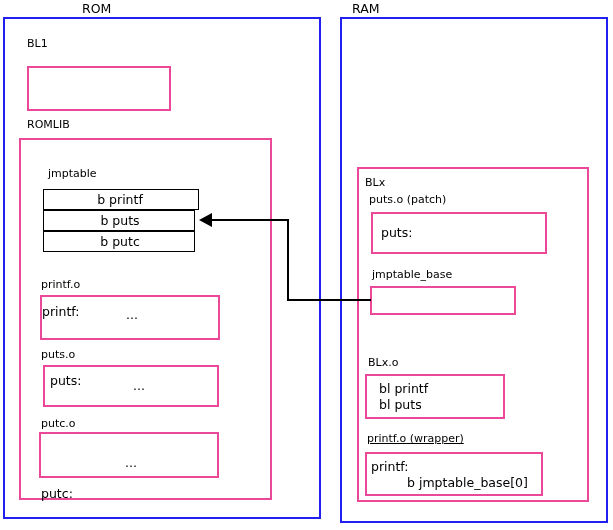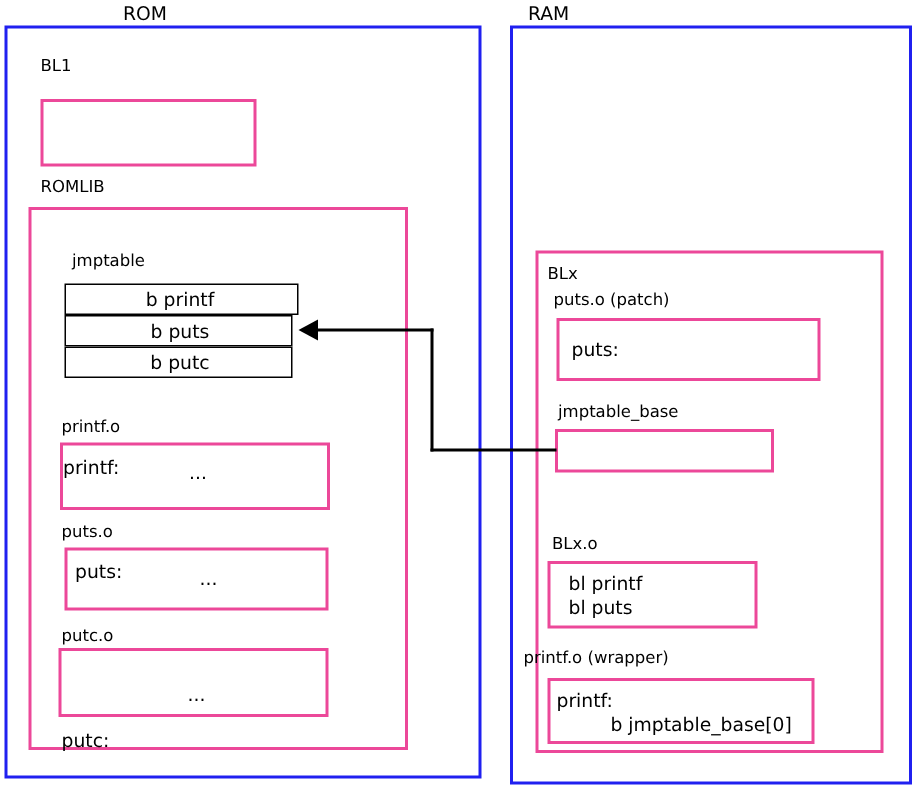--- a/index.html
+++ b/index.html
@@ -153,21 +153,21 @@
   <div class="box" style="left:370px; top:286px; width:146px; height:29px;">
     <span class="celltext" style="left:4px; top:4px;"></span>
   </div>
 
   <div class="caption" style="left:368px; top:356px;">BLx.o</div>
   <div class="box" style="left:365px; top:374px; width:140px; height:45px;">
     <span class="celltext" style="left:12px; top:5px;">bl printf</span>
     <span class="celltext" style="left:12px; top:21px;">bl puts</span>
   </div>
 
-  <div class="caption" style="left:349px; top:432px;">printf.o (wrapper)</div>
+  <div class="caption" style="left:367px; top:432px;text-decoration:underline;">printf.o (wrapper)</div>
   <div class="box" style="left:365px; top:452px; width:178px; height:44px;">
     <span class="celltext" style="left:4px; top:5px;">printf:</span>
     <span class="celltext" style="left:40px; top:21px;">b jmptable_base[0]</span>
   </div>
 
   <div class="hline" style="left:287px; top:299px; width:84px;"></div>
 
   <div class="vline" style="left:287px; top:219px; height:82px;"></div>
 
   <div class="hline" style="left:211px; top:219px; width:78px;"></div>

